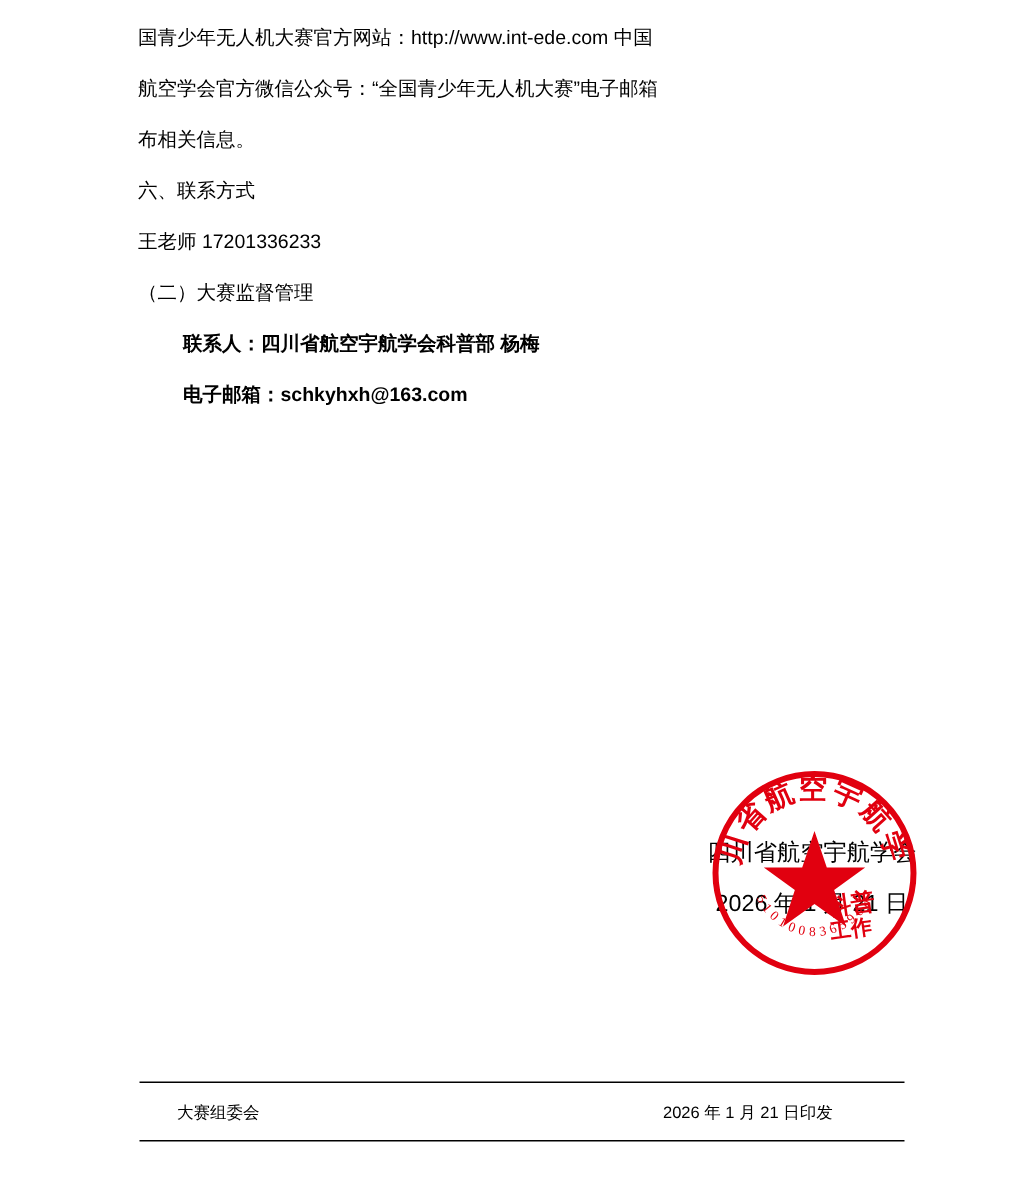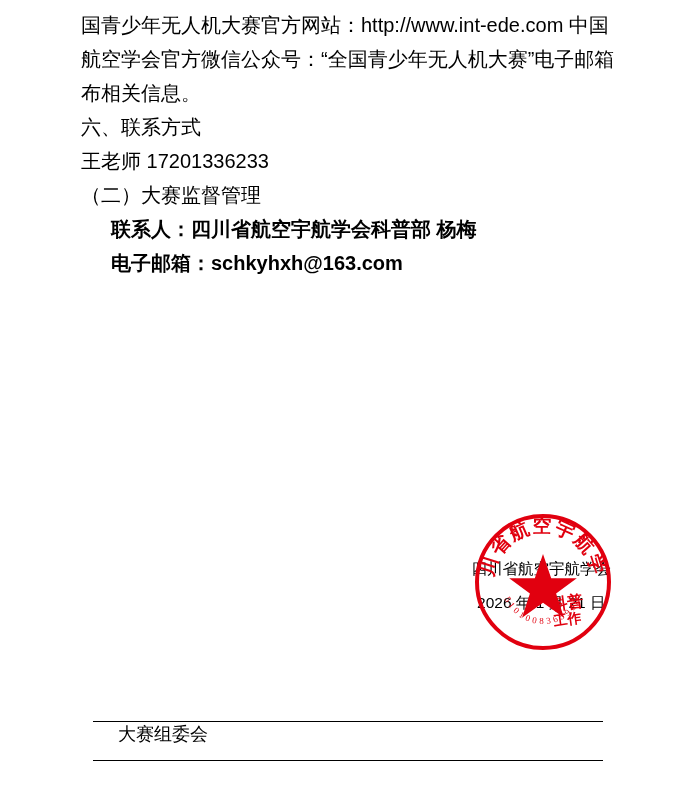--- a/index.html
+++ b/index.html
@@ -16,24 +16,24 @@
     overflow: hidden;
   }
   .page {
     position: relative;
     width: 689px;
     height: 800px;
     box-sizing: border-box;
   }
   .body-text {
     position: absolute;
-    left: 81px;
+    left: 92px;
     top: 8px;
     width: 510px;
-    font-size: 20px;
+    font-size: 13px;
     line-height: 34px;
     color: #000;
   }
   .para {
     margin: 0;
     text-align: justify;
   }
   .line { display: block; white-space: nowrap; }
   .right-align { text-align: left; padding-right: 40px; }
   .sub-indent { padding-left: 30px; font-weight: bold; }
@@ -68,22 +68,23 @@
     left: 93px;
     top: 721px;
     width: 510px;
   }
   .footer-rule {
     border-top: 1.2px solid #000;
     width: 510px;
   }
   .footer-row {
     display: flex;
+    align-items: center;
     height: 38px;
-    font-size: 18px;
+    font-size: 11px;
     white-space: nowrap;
   }
   .footer-row-1 .f-left { width: 300px; padding-left: 25px; }
   .footer-row-1 .f-right { flex: 1; text-align: left; padding-left: 24px; }
   .footer-row-2 .f-a { width: 165px; padding-left: 25px; }
   .footer-row-2 .f-b { width: 175px; }
   .footer-row-2 .f-c { flex: 1; text-align: left; }
 </style>
 </head>
 <body>
@@ -126,17 +127,18 @@
     </text>
     <polygon fill="#e1000f" points="70,42 78.2,66.3 103.8,66.3 83.1,81.4 91.0,105.7 70,90.7 49.0,105.7 56.9,81.4 36.2,66.3 61.8,66.3"></polygon>
     <text x="95" y="96" font-family="'Liberation Serif', serif" font-size="16" font-weight="bold" fill="#e1000f" text-anchor="middle" transform="rotate(-8 95 96)">科普</text>
     <text x="95" y="112" font-family="'Liberation Serif', serif" font-size="14" font-weight="bold" fill="#e1000f" text-anchor="middle" transform="rotate(-8 95 112)">工作</text>
   </svg>
 
   <div class="footer">
     <div class="footer-rule"></div>
     <div class="footer-row footer-row-1">
       <span class="f-left">大赛组委会</span>
+      <span class="f-right">2026 年 1 月 21 日印发</span>
     </div>
     <div class="footer-rule"></div>
   </div>
 
 </div>
 
 </body></html>

